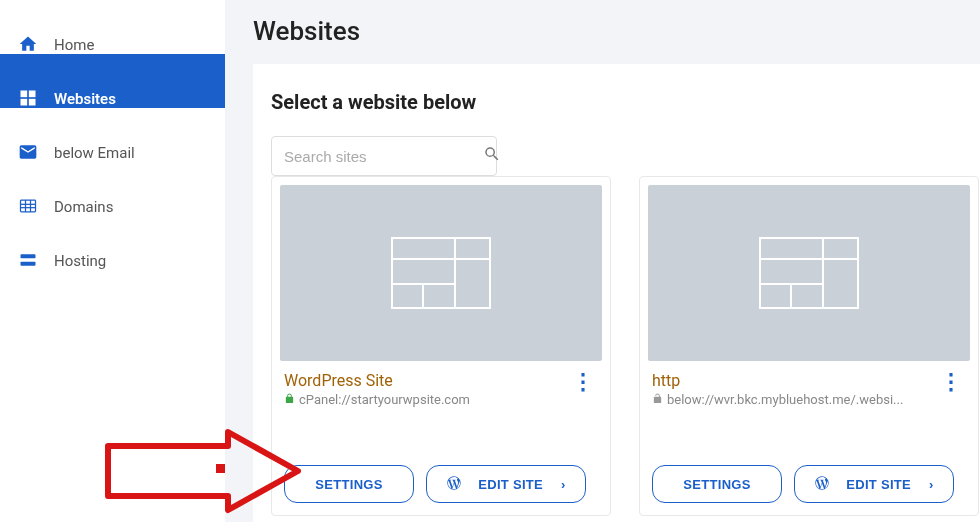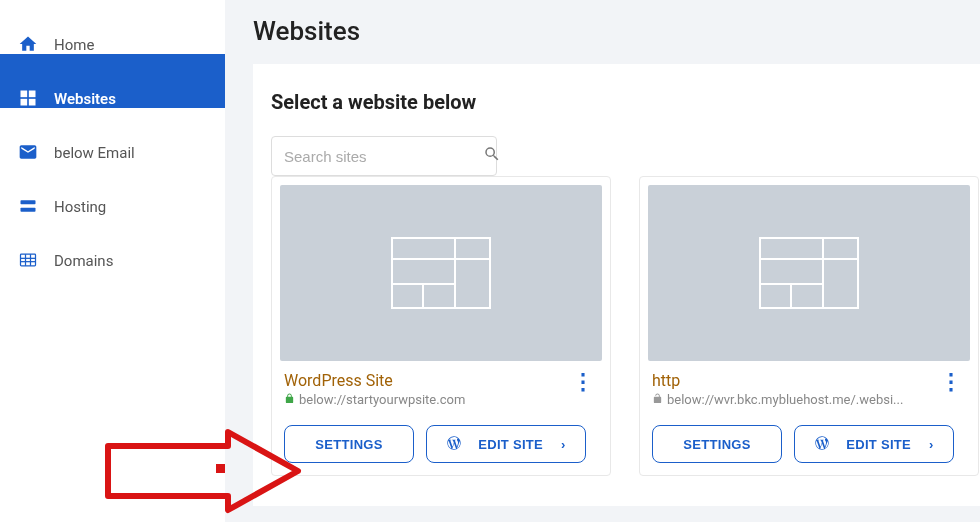--- a/index.html
+++ b/index.html
@@ -17,21 +17,21 @@
     .search-input::placeholder { color: #aaa; }
     .cards-row { display: flex; gap: 28px; padding: 0 18px; }
     .site-card { border: 1px solid #e8e8e8; border-radius: 4px; width: 340px; padding: 0; display: flex; flex-direction: column; }
     .site-thumb { background: #c9d0d8; height: 176px; margin: 8px 8px 10px 8px; display: flex; align-items: center; justify-content: center; border-radius: 2px; }
     .site-meta-row { display: flex; align-items: flex-start; padding: 0 12px 0 12px; }
     .site-meta { flex: 1; min-width: 0; }
     .site-name { font-size: 16px; color: #a16207; margin-bottom: 2px; }
     .site-url { font-size: 13px; color: #888; display: flex; align-items: center; gap: 4px; white-space: nowrap; overflow: hidden; text-overflow: ellipsis; }
     .kebab { color: #1b5fca; font-size: 22px; font-weight: 700; padding: 0 4px; line-height: 1; }
     .card-actions { display: flex; gap: 12px; padding: 18px 12px 12px 12px; }
-    .btn { border: 1px solid #1b5fca; background: #fff; color: #1b5fca; font-weight: 700; font-size: 13px; height: 38px; display: flex; align-items: center; justify-content: center; border-radius: 8px; cursor: pointer; letter-spacing: 0.3px; }
+    .btn { border: 1px solid #1b5fca; background: #fff; color: #1b5fca; font-weight: 700; font-size: 13px; height: 38px; display: flex; align-items: center; justify-content: center; border-radius: 13px; cursor: pointer; letter-spacing: 0.3px; margin-top: 40px; }
     .btn-settings { width: 130px; }
     .btn-edit { width: 160px; gap: 16px; }
     .btn-edit .chev { font-weight: 700; margin-left: 2px; }
     .arrow-overlay { position: absolute; left: 98px; top: 426px; pointer-events: none; }
   </style>
 </head>
 <body>
 
 <nav class="sidebar">
   <div class="sidebar-item">
@@ -57,37 +57,37 @@
     <span class="icon">
       <svg viewBox="0 0 24 24" width="20" height="20" fill="#1b5fca">
           <path d="M20 4H4c-1.1 0-2 .9-2 2v12c0 1.1.9 2 2 2h16c1.1 0 2-.9 2-2V6c0-1.1-.9-2-2-2zm0 4l-8 5-8-5V6l8 5 8-5v2z"></path>
         </svg>
     </span>
     <span>below Email</span>
   </div>
   <div class="sidebar-item">
     <span class="icon">
       <svg viewBox="0 0 24 24" width="20" height="20" fill="#1b5fca">
-          <rect x="3" y="5" width="18" height="5" rx="1"></rect>
-          <rect x="3" y="14" width="18" height="5" rx="1"></rect>
-        </svg>
-    </span>
-    <span>Hosting</span>
-  </div>
-  <div class="sidebar-item">
-    <span class="icon">
-      <svg viewBox="0 0 24 24" width="20" height="20" fill="#1b5fca">
           <rect x="3" y="5" width="18" height="14" rx="1" stroke="#1b5fca" stroke-width="1.5" fill="none"></rect>
           <line x1="3" y1="10" x2="21" y2="10" stroke="#1b5fca" stroke-width="1.5"></line>
           <line x1="9" y1="5" x2="9" y2="19" stroke="#1b5fca" stroke-width="1.5"></line>
           <line x1="15" y1="5" x2="15" y2="19" stroke="#1b5fca" stroke-width="1.5"></line>
           <line x1="3" y1="14" x2="21" y2="14" stroke="#1b5fca" stroke-width="1.5"></line>
         </svg>
     </span>
     <span>Domains</span>
+  </div>
+  <div class="sidebar-item">
+    <span class="icon">
+      <svg viewBox="0 0 24 24" width="20" height="20" fill="#1b5fca">
+          <rect x="3" y="5" width="18" height="5" rx="1"></rect>
+          <rect x="3" y="14" width="18" height="5" rx="1"></rect>
+        </svg>
+    </span>
+    <span>Hosting</span>
   </div>
 </nav>
 
 <main class="main">
   <h1 class="page-title">Websites</h1>
 
   <div class="content-panel">
     <div class="subtitle">Select a website below</div>
 
     <div class="search-box">
@@ -113,21 +113,21 @@
         </div>
         <div class="site-meta-row">
           <div class="site-meta">
             <div class="site-name">WordPress Site</div>
             <div class="site-url">
               <span>
                 <svg viewBox="0 0 24 24" width="11" height="11" fill="#3fa648">
                     <path d="M18 8h-1V6c0-2.76-2.24-5-5-5S7 3.24 7 6v2H6c-1.1 0-2 .9-2 2v10c0 1.1.9 2 2 2h12c1.1 0 2-.9 2-2V10c0-1.1-.9-2-2-2zM9 6c0-1.66 1.34-3 3-3s3 1.34 3 3v2H9V6z"></path>
                   </svg>
               </span>
-              <span style="overflow:hidden;text-overflow:ellipsis;">below://startyourwpsite.com</span>
+              <span style="overflow:hidden;text-overflow:ellipsis;">cPanel://startyourwpsite.com</span>
             </div>
           </div>
           <div class="kebab">⋮</div>
         </div>
         <div class="card-actions">
           <button class="btn btn-settings">
             <span>SETTINGS</span>
           </button>
           <button class="btn btn-edit">
             <span>

